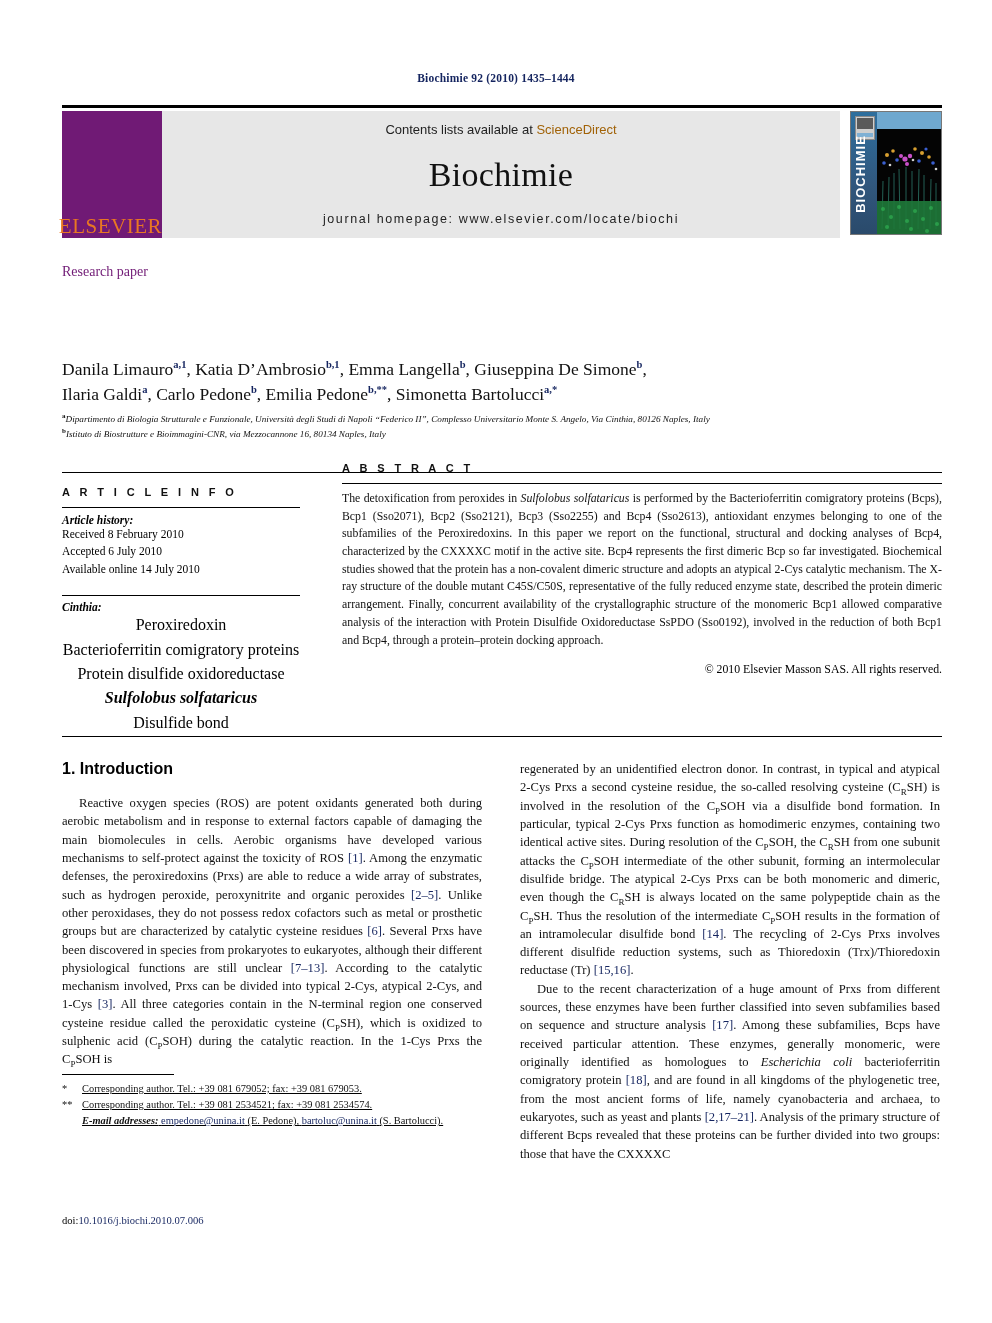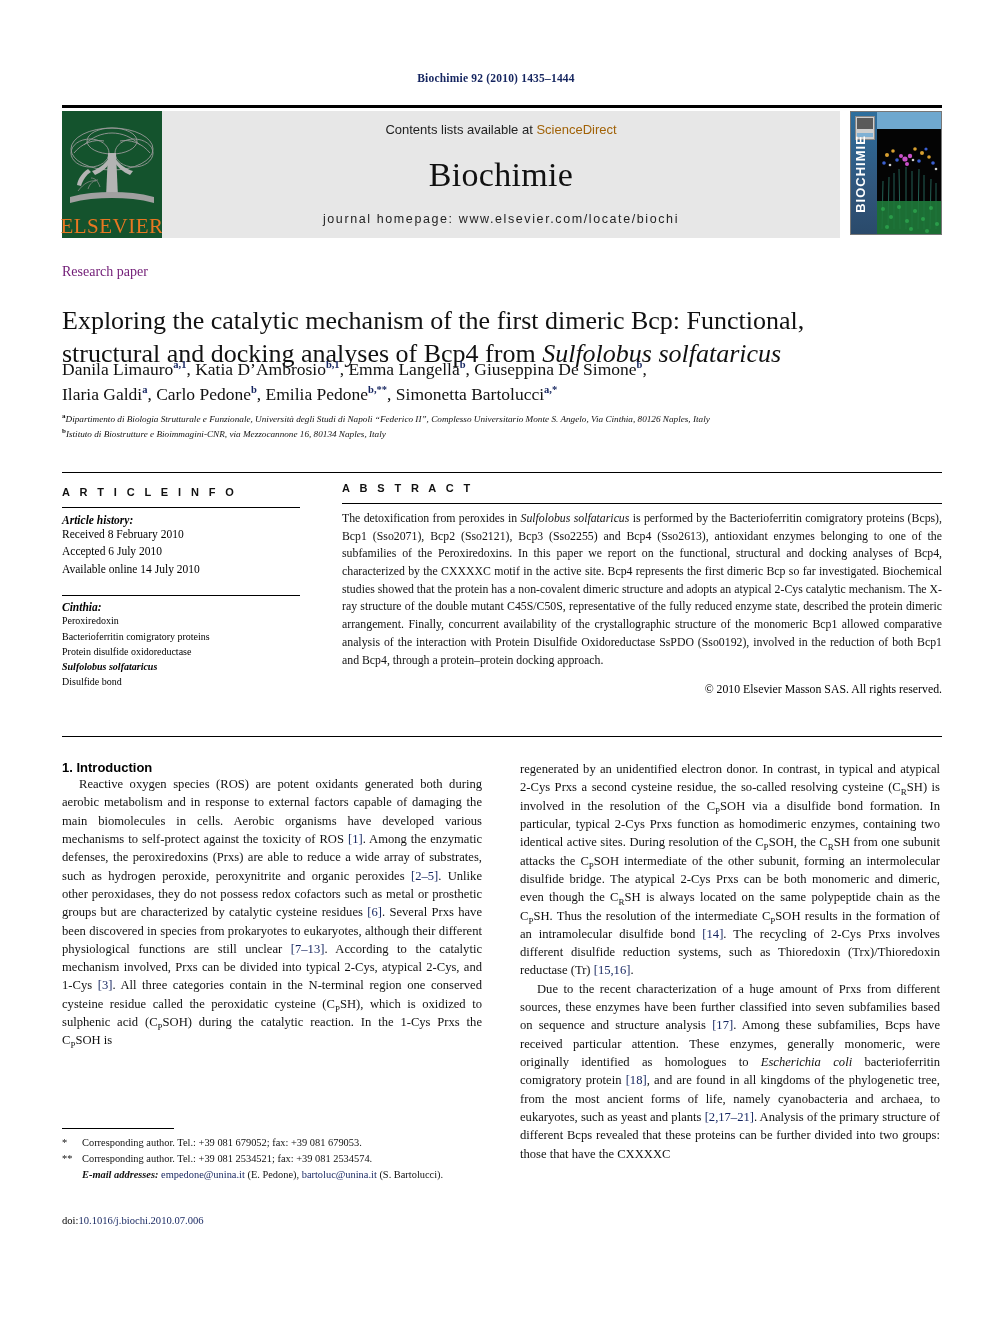--- a/index.html
+++ b/index.html
@@ -50,24 +50,24 @@
     display: flex;
     align-items: stretch;
     height: 130px;
     padding-top: 3px;
     box-sizing: border-box;
   }
   .elsevier-logo {
     width: 100px;
     flex: 0 0 100px;
     display: flex;
-    flex-direction: column;
+    flex-direction: row;
     justify-content: flex-end;
-    align-items: center;
-    background: #14532d;
+    align-items: flex-end;
+    background: #701a75;
     padding-bottom: 1px;
     box-sizing: border-box;
   }
   .tree-svg { display:block; }
   .elsevier-word {
     font-family: "Liberation Serif", serif;
     font-size: 21px;
     letter-spacing: 0.5px;
     color: #E87722;
     line-height: 1;
@@ -221,21 +221,21 @@
     border-top: 1px solid #000;
   }
   .info-col {
     position: absolute;
     top: 486px;
     left: 62px;
     width: 238px;
   }
   .abs-col {
     position: absolute;
-    top: 482px;
+    top: 462px;
     left: 342px;
     width: 600px;
   }
   .sec-head {
     font-family: "Liberation Sans", sans-serif;
     font-weight: bold;
     font-size: 11px;
     letter-spacing: 3.4px;
     color: #111;
     margin-bottom: 9px;
@@ -246,21 +246,21 @@
     font-weight: bold;
     font-size: 11.5px;
     margin-top: 2px;
   }
   .info-line {
     font-size: 11.5px;
     line-height: 1.52;
   }
   .kw-block { margin-top: 17px; }
   .kw-block .thin-rule { margin-bottom: 5px; }
-  .kw-line { font-size: 10px; line-height: 1.52; }
+  .kw-line { font-size: 16px; line-height: 1.52; text-align: center; }
   .kw-line.ital { font-style: italic; font-weight: bold; }
   .abs-body {
     font-size: 11.8px;
     line-height: 1.5;
     text-align: justify;
     color: #111;
   }
   .abs-body i { font-style: italic; }
   .copyright {
     text-align: right;
@@ -284,42 +284,44 @@
   }
   .col-right {
     position: absolute;
     top: 760px;
     left: 520px;
     width: 420px;
   }
   .h1 {
     font-family: "Liberation Sans", sans-serif;
     font-weight: bold;
-    font-size: 13px;
+    font-size: 16px;
+    margin-bottom: 16px;
   }
   p.body {
     font-size: 12.6px;
     line-height: 1.455;
     text-align: justify;
     margin: 0 0 0 0;
     text-indent: 17px;
     color: #111;
   }
   p.body + p.body { margin-top: 0; }
   p.body.noindent { text-indent: 0; }
   .ref { color: #14245f; }
   .sub { font-size: 9px; vertical-align: sub; line-height: 0; }
   i.it { font-style: italic; }
 
   
   .footnotes {
     position: absolute;
     left: 62px;
-    top: 1128px;
+    top: 1074px;
     width: 420px;
+    text-decoration: underline;
   }
   .fn-rule {
     width: 112px;
     border-top: 1px solid #000;
     margin-bottom: 6px;
   }
   .fn-line {
     font-size: 10.4px;
     line-height: 1.55;
     padding-left: 20px;
@@ -454,24 +456,20 @@
             <div class="s2"></div>
         </div>
         <div class="cover-vert-title">BIOCHIMIE</div>
       </div>
 
     </div>
   </div>
 
   <div class="article-type">Research paper</div>
 
-  <h1 class="title">
-    <span>Exploring the catalytic mechanism of the first dimeric Bcp: Functional,</span><br>
-    <span>structural and docking analyses of Bcp4 from </span><i>Sulfolobus solfataricus</i>
-  </h1>
 
   <div class="authors">
     <span><span>Danila Limauro</span><sup>a,1</sup><span>, </span></span><span><span>Katia D’Ambrosio</span><sup>b,1</sup><span>, </span></span><span><span>Emma Langella</span><sup>b</sup><span>, </span></span><span><span>Giuseppina De Simone</span><sup>b</sup><span>,</span></span><br><span><span>Ilaria Galdi</span><sup>a</sup><span>, </span></span><span><span>Carlo Pedone</span><sup>b</sup><span>, </span></span><span><span>Emilia Pedone</span><sup>b,**</sup><span>, </span></span><span><span>Simonetta Bartolucci</span><sup>a,*</sup></span>
   </div>
 
   <div class="affil">
     <div><sup>a</sup><span>Dipartimento di Biologia Strutturale e Funzionale, Università degli Studi di Napoli “Federico II”, Complesso Universitario Monte S. Angelo, Via Cinthia, 80126 Naples, Italy</span></div>
     <div><sup>b</sup><span>Istituto di Biostrutture e Bioimmagini-CNR, via Mezzocannone 16, 80134 Naples, Italy</span></div>
   </div>
 

